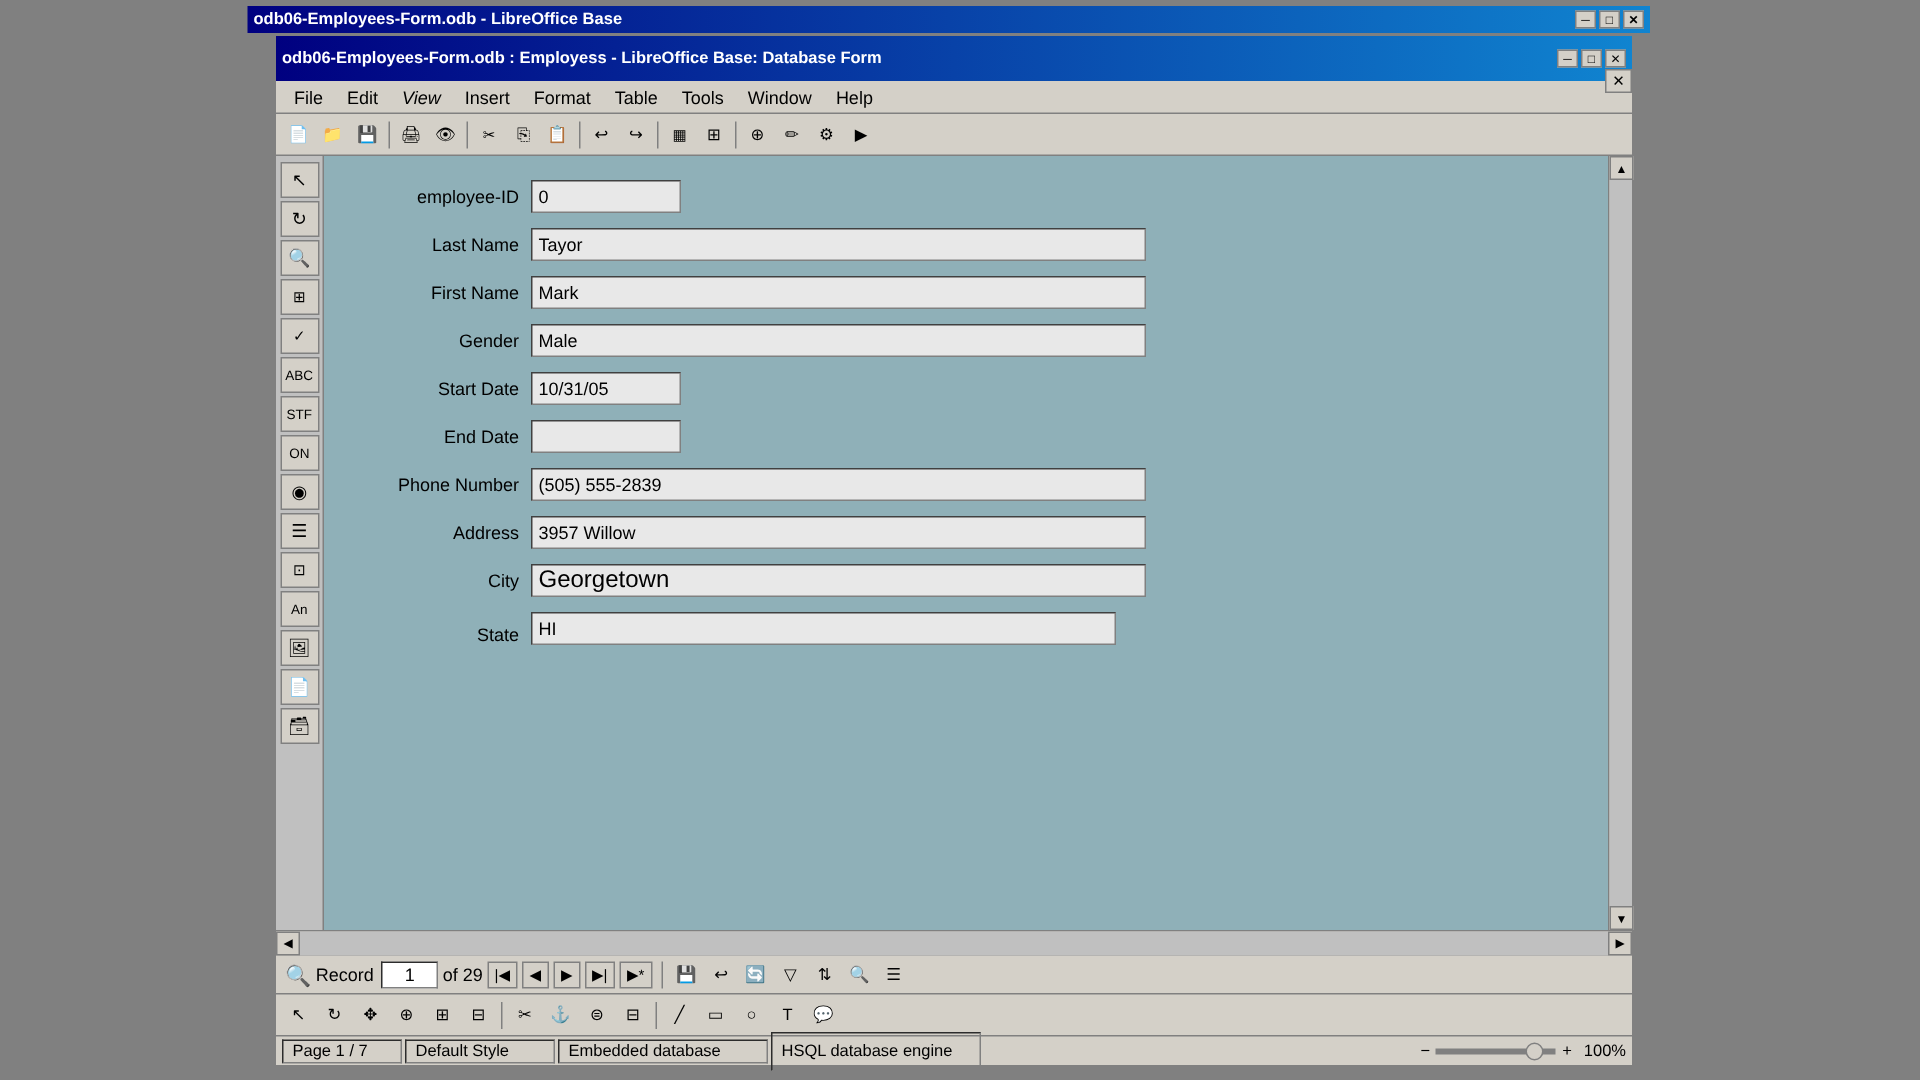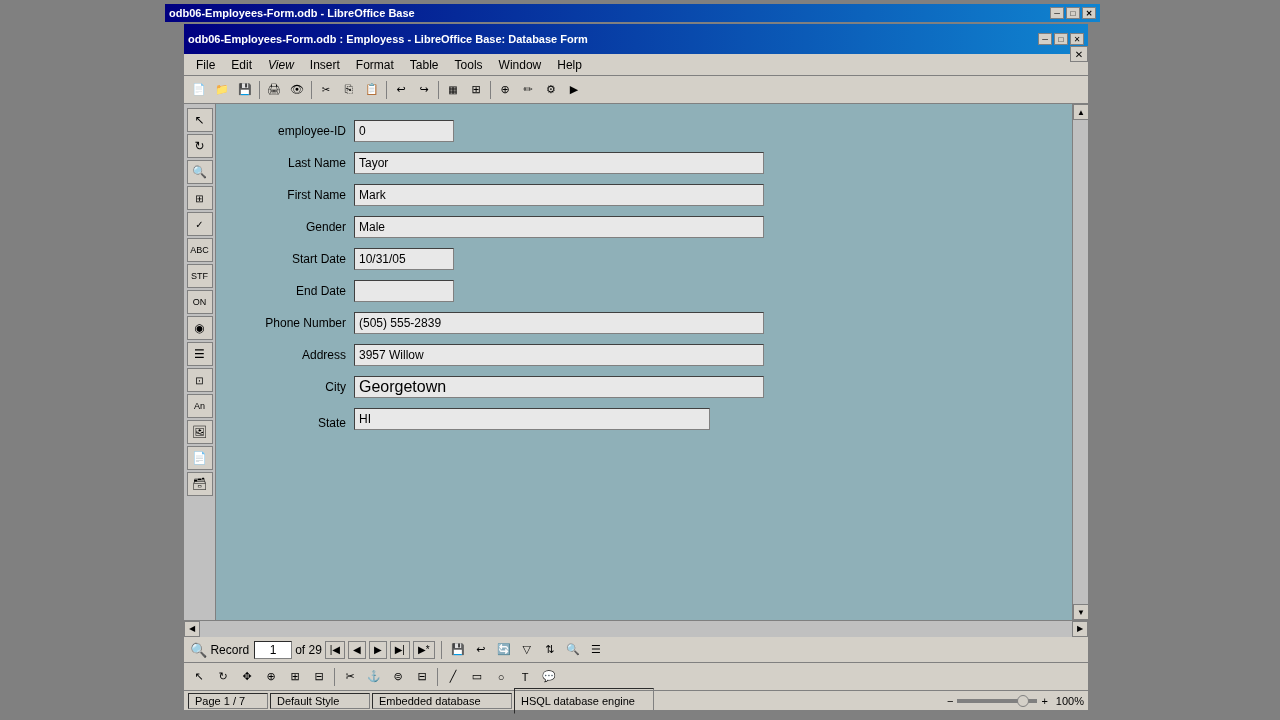--- a/index.html
+++ b/index.html
@@ -141,21 +141,21 @@
             <input type="text" style="width: 410px; height: 22px; background: rgb(232, 232, 232); border-width: 1px; border-style: solid; border-color: rgb(64, 64, 64) rgb(128, 128, 128) rgb(128, 128, 128) rgb(64, 64, 64); border-image: initial; padding: 2px 4px; font-size: 12px;" value="3957 Willow">
           </div>
 
           <div style="display:flex;align-items:center;margin-bottom:10px;">
             <span style="text-align:right;width:110px;margin-right:8px;font-size:12px;color:#000;">City</span>
             <input type="text" style="width: 410px; height: 22px; background: rgb(232, 232, 232); border-width: 1px; border-style: solid; border-color: rgb(64, 64, 64) rgb(128, 128, 128) rgb(128, 128, 128) rgb(64, 64, 64); border-image: initial; padding: 2px 4px; font-size: 16px;" value="Georgetown">
           </div>
 
           <div style="display:flex;align-items:flex-end;margin-bottom:10px;">
             <span style="text-align:right;width:110px;margin-right:8px;font-size:12px;color:#000;">State</span>
-            <input type="text" style="width: 356px; height: 22px; background: rgb(232, 232, 232); border-width: 1px; border-style: solid; border-color: rgb(64, 64, 64) rgb(128, 128, 128) rgb(128, 128, 128) rgb(64, 64, 64); border-image: initial; padding: 2px 4px; font-size: 12px;" value="HI">
+            <input type="text" style="width: 390px; height: 22px; background: rgb(232, 232, 232); border-width: 1px; border-style: solid; border-color: rgb(64, 64, 64) rgb(128, 128, 128) rgb(128, 128, 128) rgb(64, 64, 64); border-image: initial; padding: 2px 4px; font-size: 12px;" value="HI">
           </div>
         </div>
 
 
       </div>
     </div>
 
     <div style="width:16px;background:#d4d0c8;border-left:1px solid #808080;display:flex;flex-direction:column;">
       <div style="width:16px;height:16px;background:#d4d0c8;border:1px solid #808080;display:flex;align-items:center;justify-content:center;font-size:8px;cursor:pointer;">▲</div>
       <div style="flex:1;background:#c0c0c0;"></div>

